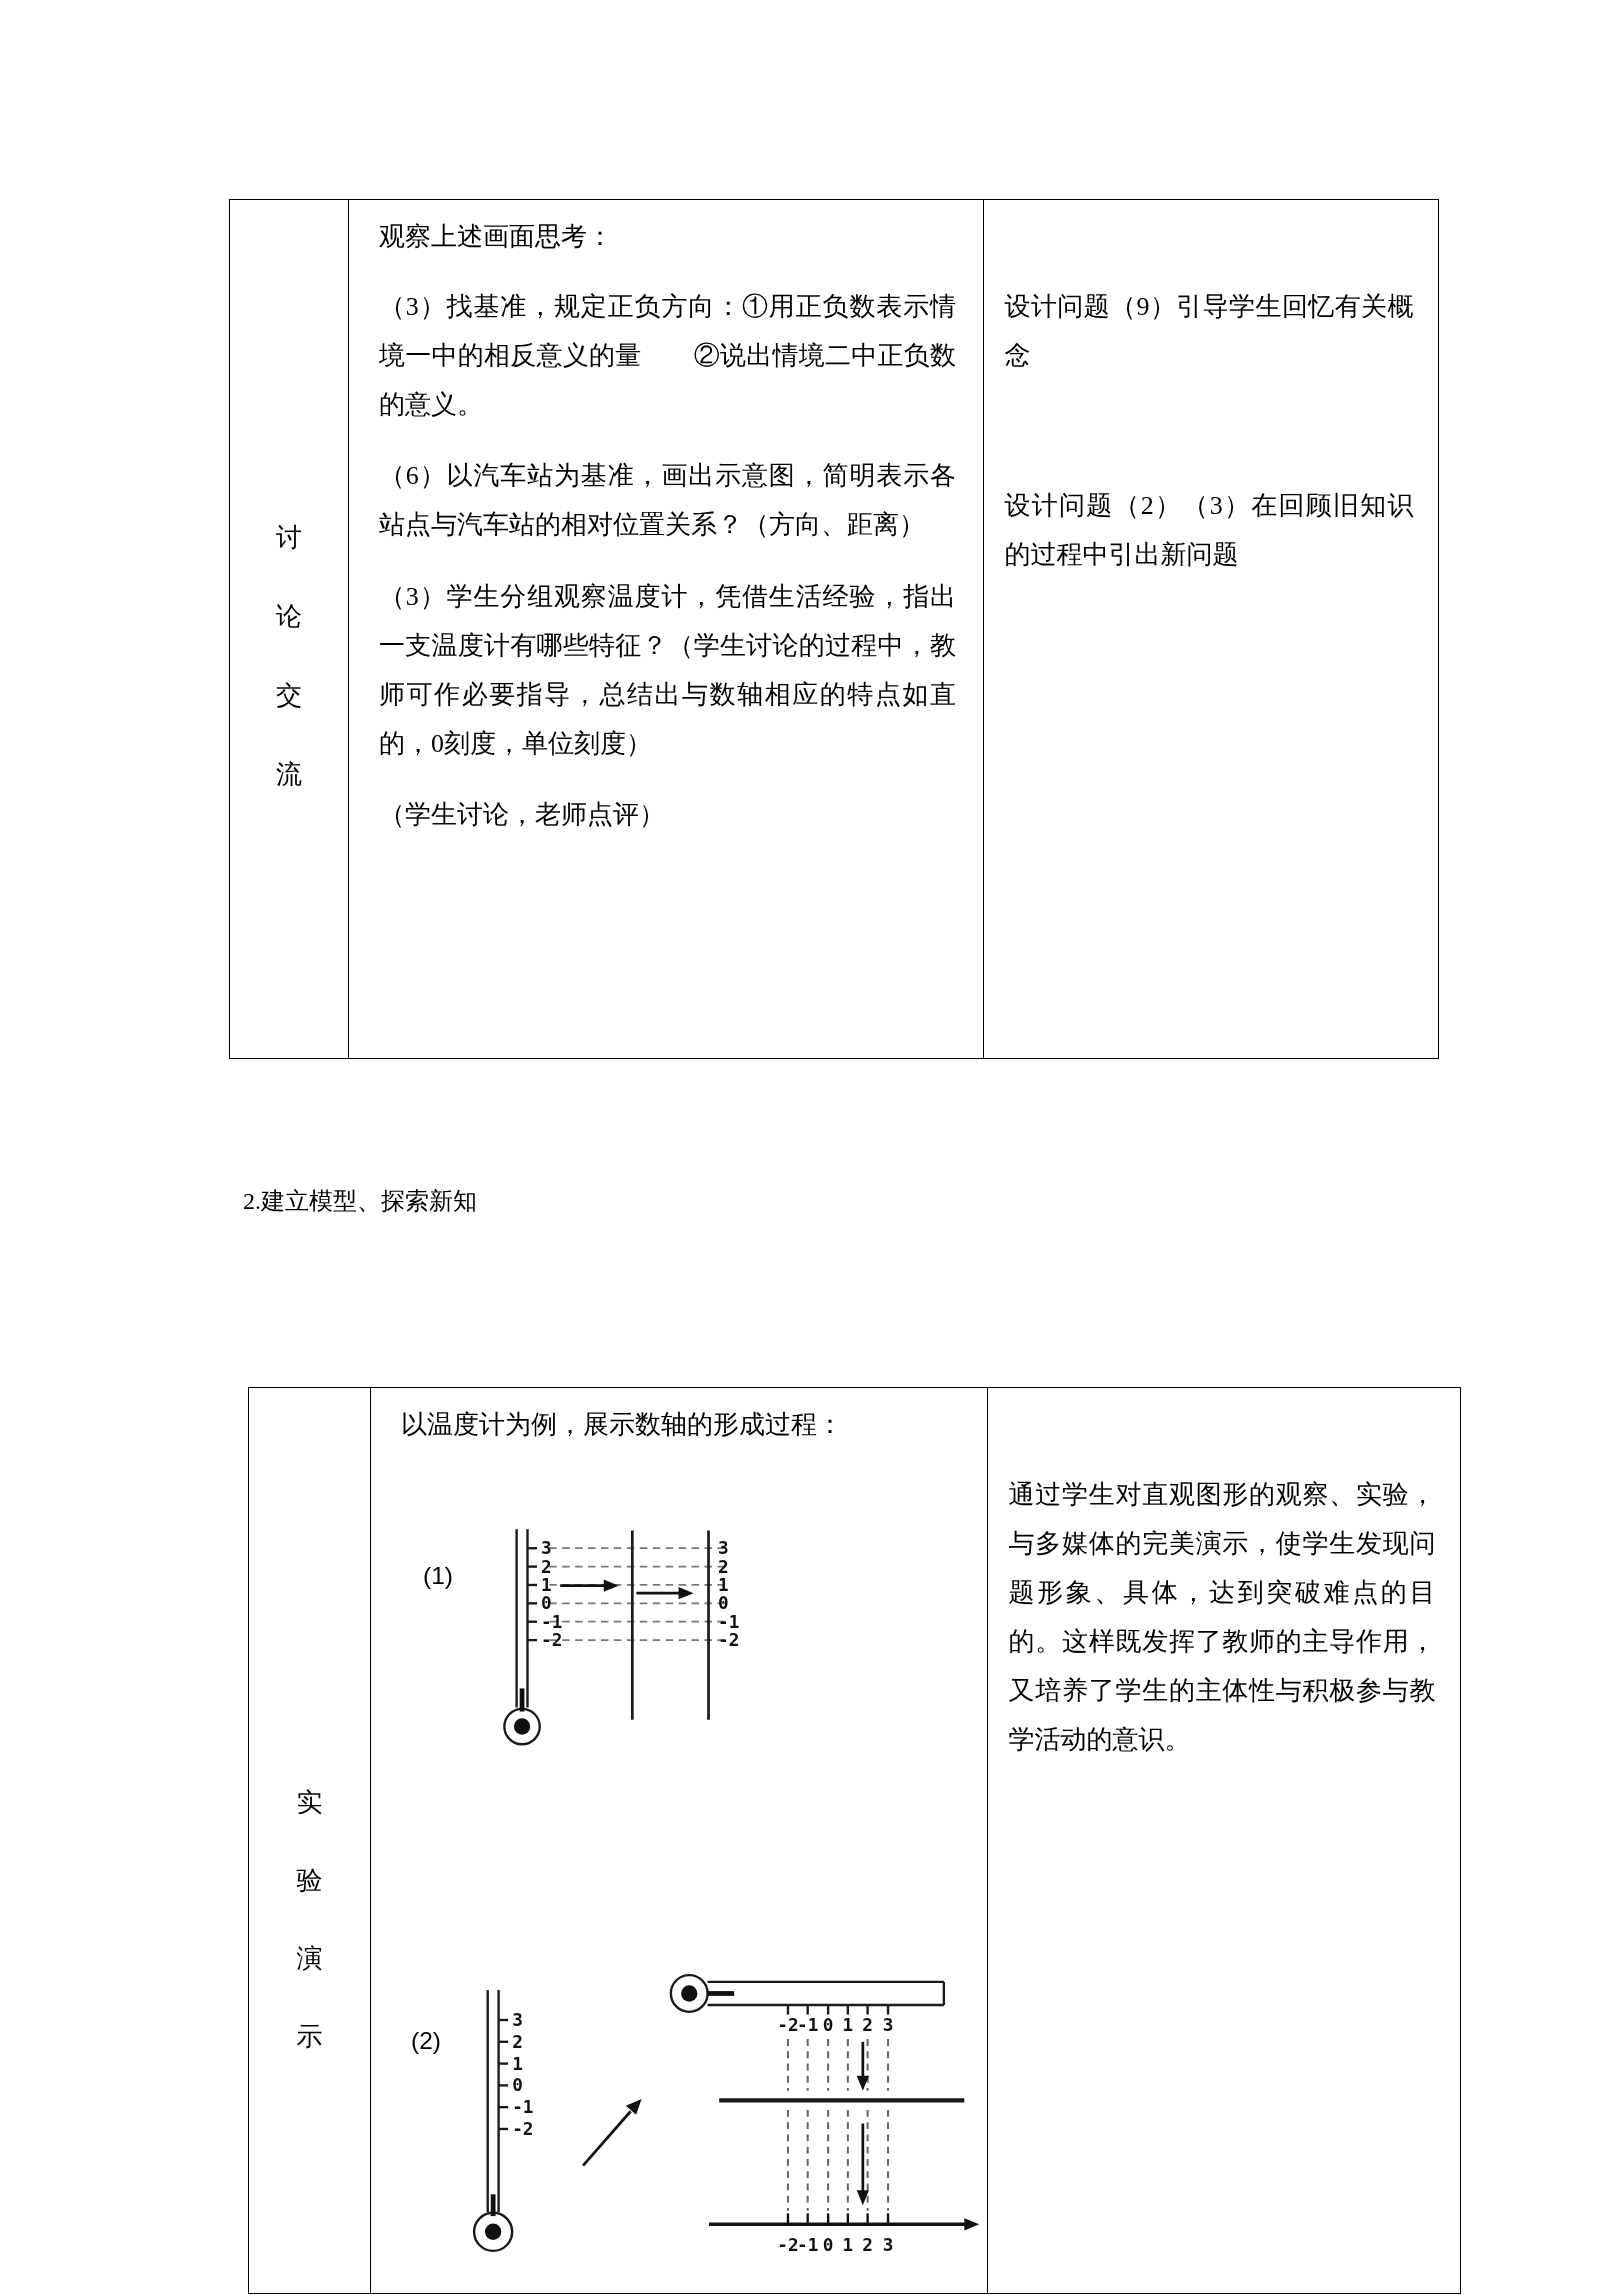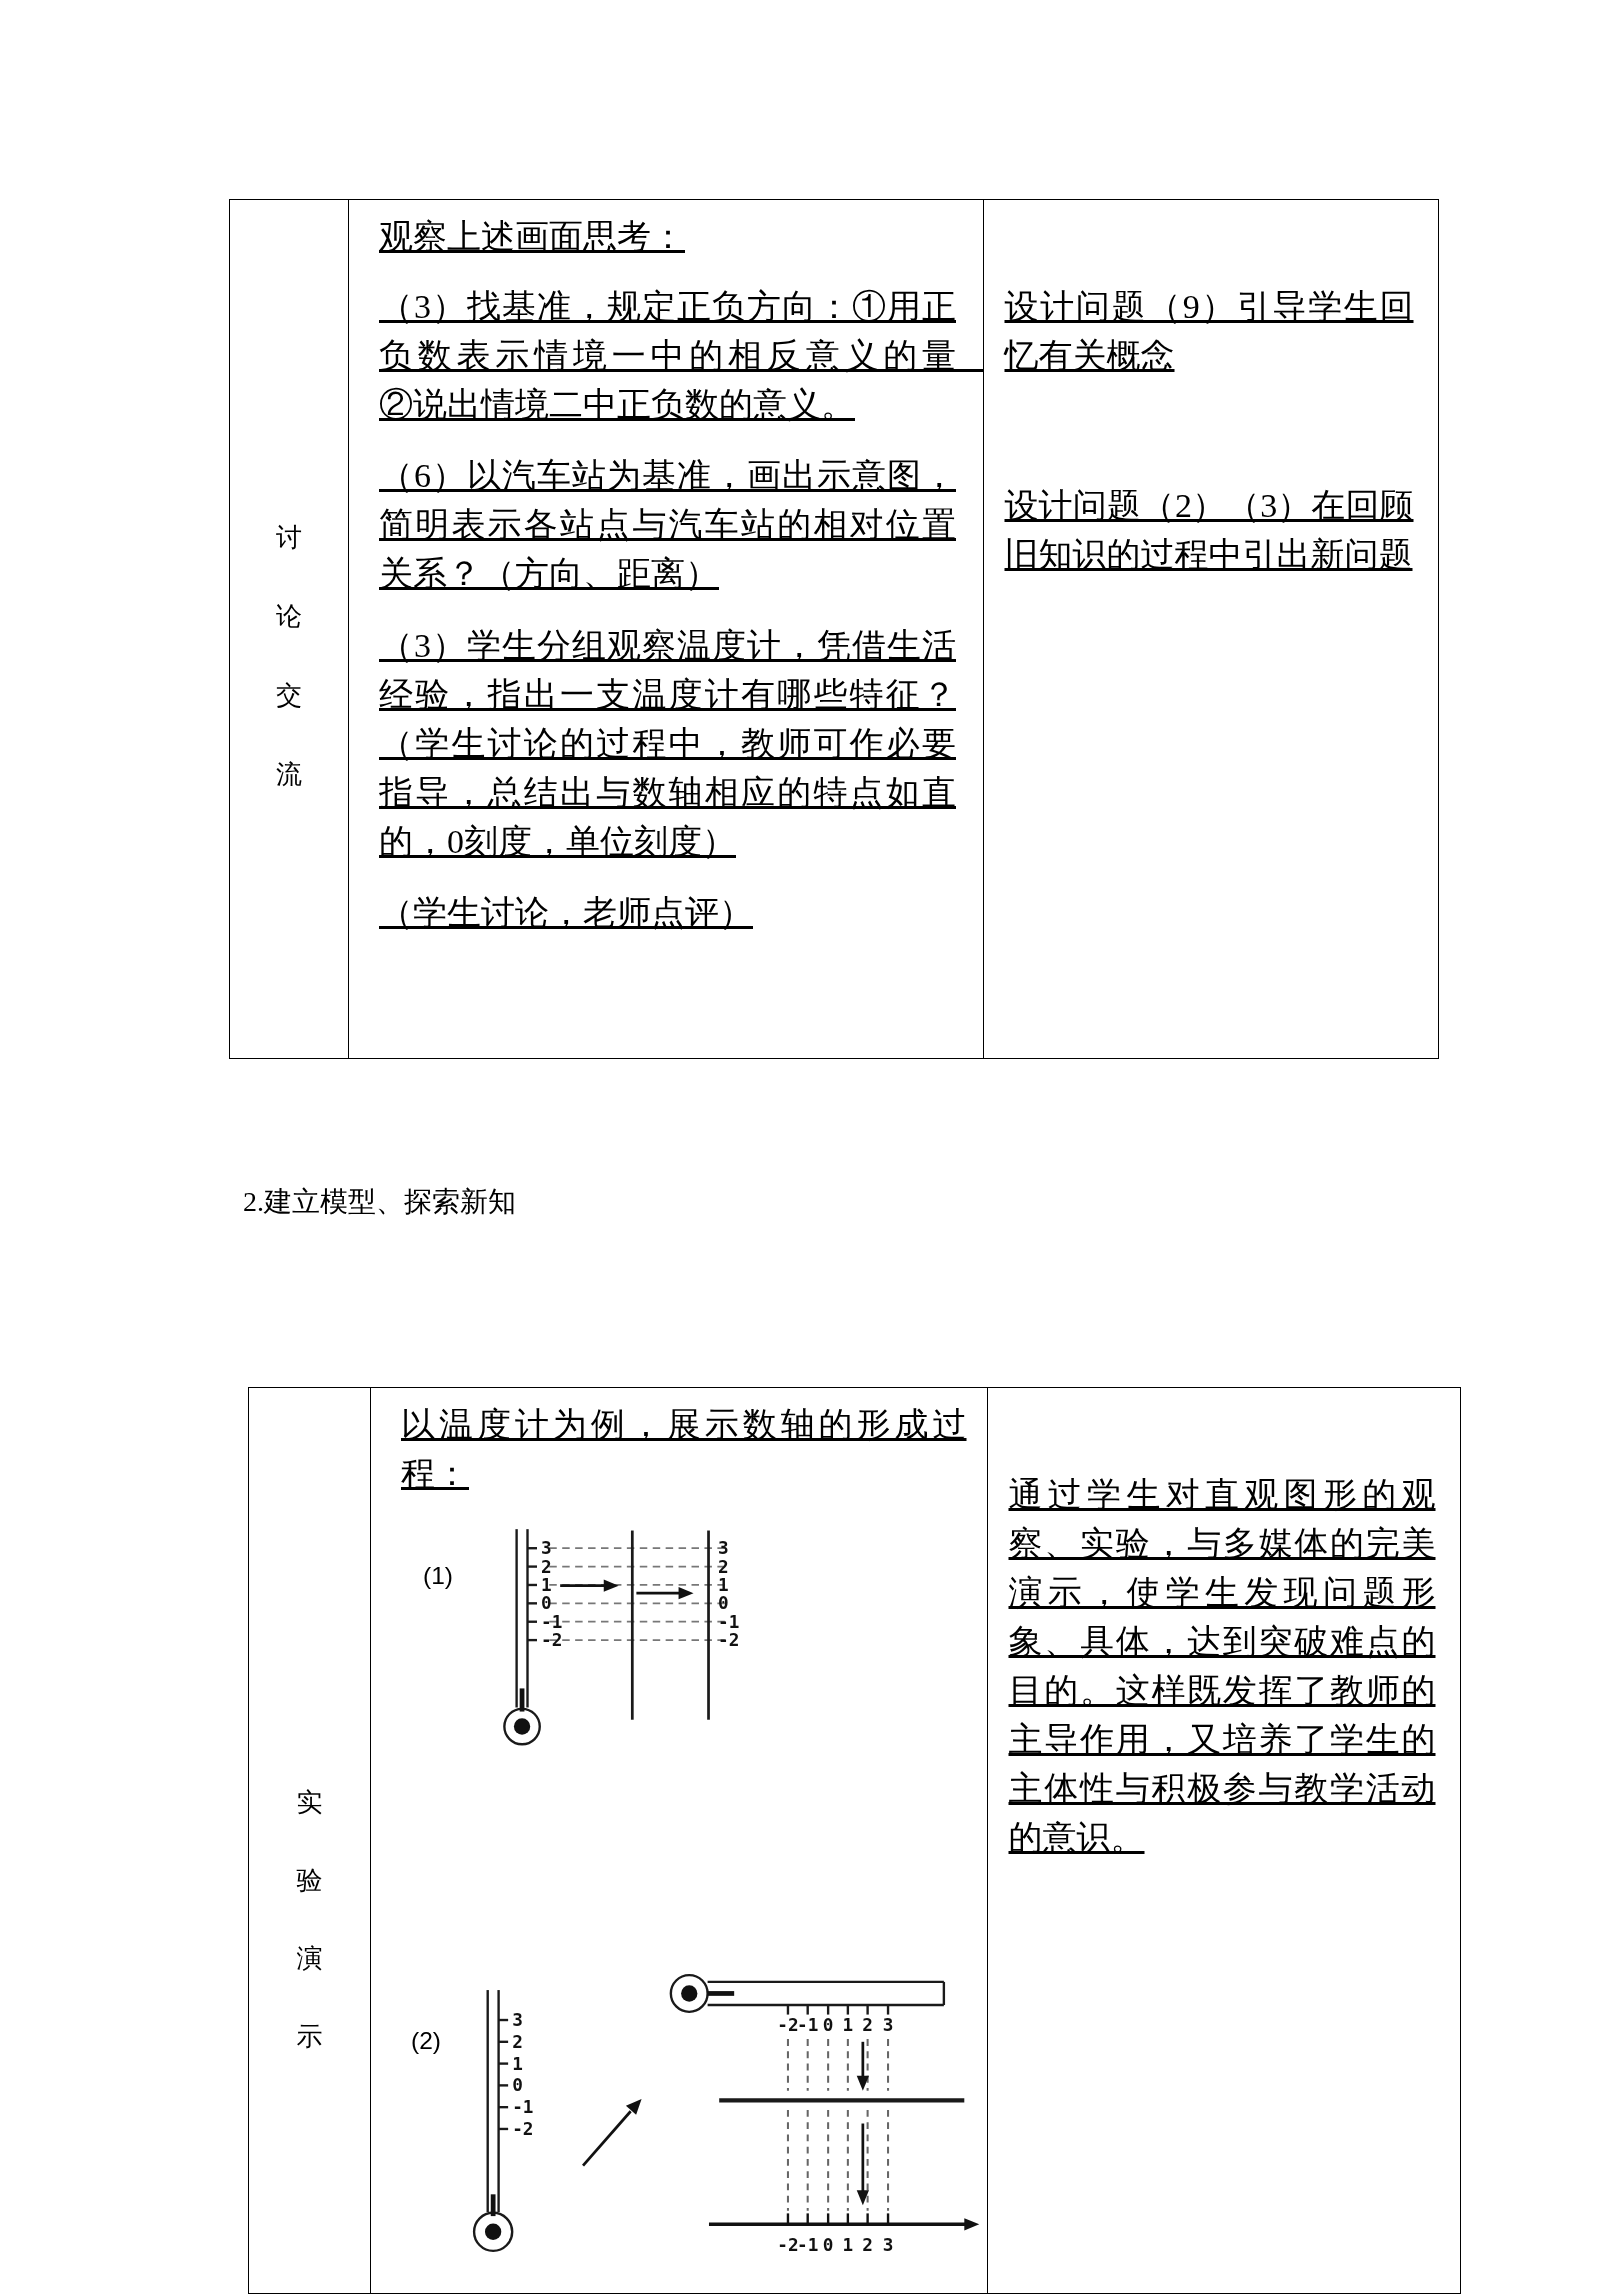--- a/index.html
+++ b/index.html
@@ -23,33 +23,33 @@
   .cell { border-left:1.4px solid #000; overflow:hidden; }
   .cell:first-child { border-left:none; }
 
   .vlabel {
     display:flex; flex-direction:column; align-items:center; justify-content:center;
     font-size:26px; line-height:26px;
   }
   .t1 .vlabel { gap:53px; padding-top:55px; }
   .t2 .vlabel { gap:52px; padding-top:158px; }
 
-  .cell p { line-height:49px; font-size:34px; text-align:justify;text-decoration:underline; }
+  .cell p { line-height:49px; font-size:26px; text-align:justify; }
   .main1 { padding:12.3px 27px 0 30px; }
   .main1 p { margin-bottom:22.5px; }
   .main1 .title { margin-bottom:20.5px; }
 
   .aside1 { padding:82px 24.5px 0 20.5px; }
   .aside1 p { margin-bottom:0; }
   .aside1 .note2 { margin-top:101px; }
   .aside1 .note3 { margin-top:190px; }
 
   .heading {
     position:absolute; left:243px; top:1185px;
-    font-size:28px; line-height:33px;
+    font-size:24px; line-height:33px;
   }
 
   .main2 { position:relative; padding:12.3px 20.5px 0 30px; }
   .main2 .title { margin-bottom:20px; }
   .aside2 { padding:82px 24.5px 0 20.5px; }
 
   .fig-label {
     position:absolute;
     font-family:"Liberation Sans","DejaVu Sans",sans-serif;
     font-size:24.5px; line-height:27px;

